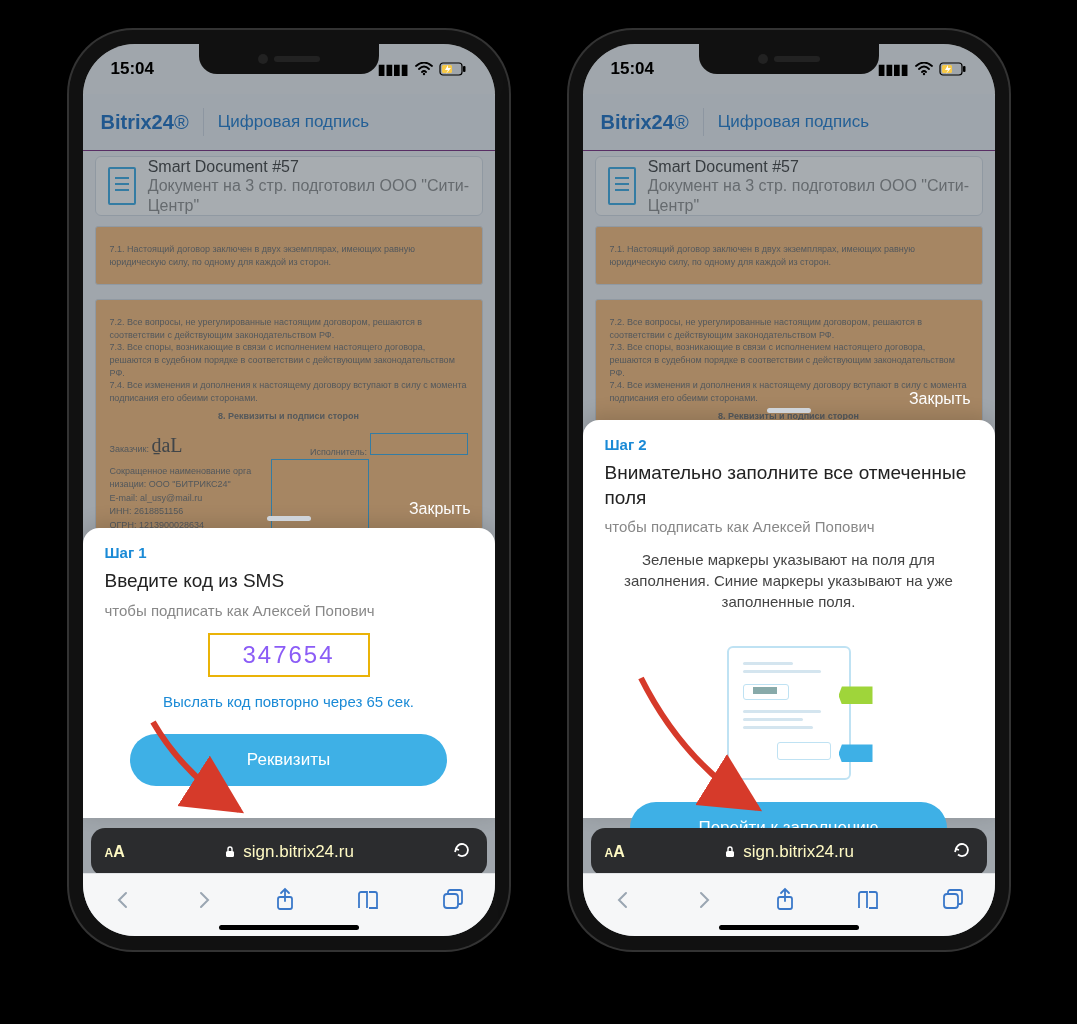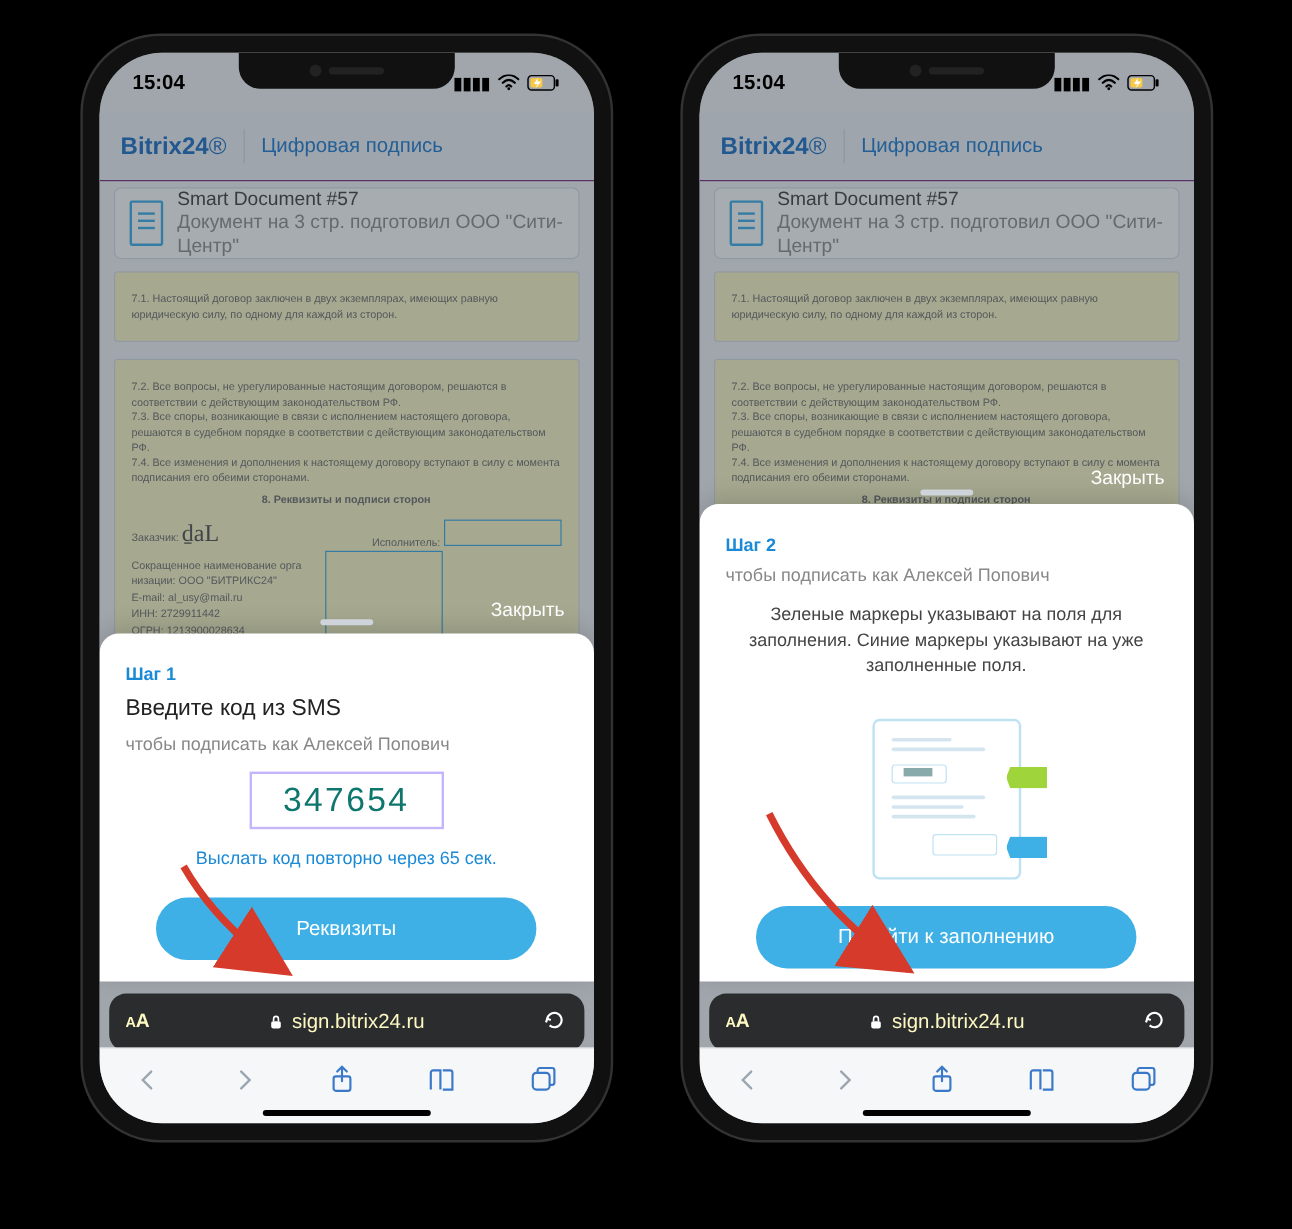--- a/index.html
+++ b/index.html
@@ -25,36 +25,36 @@
   .docblk{position:absolute;top:112px;left:12px;right:12px;height:58px;background:#fff;border:1px solid #d6dde6;border-radius:6px;display:flex;align-items:center;padding:0 12px;gap:12px;z-index:9;}
   .docicon{width:28px;height:34px;border:2px solid #2fa8e8;border-radius:2px;position:relative;}
   .docicon:before,.docicon:after{content:"";position:absolute;left:5px;right:5px;height:2px;background:#2fa8e8;}
   .docicon:before{top:8px;}
   .docicon:after{top:14px;box-shadow:0 6px 0 #2fa8e8;}
   .doct{display:flex;flex-direction:column;line-height:1.2;}
   .doct .t{font-size:16px;color:#333;}
   .doct .s{font-size:16px;color:#888;}
   
   .paper-wrap{position:absolute;top:182px;left:12px;right:12px;bottom:0;z-index:5;}
-  .paper{background:#fef9c3;border:1px solid #d6dde6;border-radius:3px;margin-bottom:14px;padding:16px 14px;font-size:9px;color:#666;line-height:1.4;}
+  .paper{background:#fdba74;border:1px solid #d6dde6;border-radius:3px;margin-bottom:14px;padding:16px 14px;font-size:9px;color:#666;line-height:1.4;}
   .stamp{border:1.5px solid #2fa8e8;display:inline-block;}
   .sig-line{display:flex;justify-content:space-between;align-items:flex-end;margin-top:8px;font-size:9px;color:#666;}
   .handsig{font-family:cursive;font-size:20px;color:#444;}
   .kv{font-size:9px;color:#666;line-height:1.5;margin-top:6px;}
   
   .dim{position:absolute;inset:0;background:rgba(60,70,80,.45);z-index:15;}
   .close{position:absolute;right:24px;color:#fff;font-size:16px;z-index:18;}
   .drag-handle{position:absolute;left:50%;transform:translateX(-50%);width:44px;height:5px;background:#cfd4da;border-radius:3px;z-index:22;}
   
-  .sheet{position:absolute;left:0;right:0;bottom:118px;background:#fff;border-radius:16px 16px 0 0;padding:26px 22px 22px;box-shadow:0 -4px 20px rgba(0,0,0,.15);z-index:20;}
+  .sheet{position:absolute;left:0;right:0;bottom:118px;background:#fff;border-radius:16px 16px 0 0;padding:16px 22px 22px;box-shadow:0 -4px 20px rgba(0,0,0,.15);z-index:20;}
   .step{color:#1a8ad6;font-weight:600;font-size:15px;margin-bottom:8px;}
   .sheet h2{margin:0 0 8px;font-size:19px;color:#222;font-weight:500;line-height:1.3;}
   .sub{color:#888;font-size:15px;margin-bottom:14px;}
   .body-txt{color:#444;font-size:15px;line-height:1.4;margin-bottom:34px;text-align:center;}
-  .code-box{display:block;margin:14px auto 16px;width:150px;border:2px solid #c4b5fd;text-align:center;font-size:28px;letter-spacing:2px;padding:6px 4px;color:#0f766e;font-weight:500;}
+  .code-box{display:block;margin:14px auto 16px;width:150px;border:2px solid #eab308;text-align:center;font-size:24px;letter-spacing:2px;padding:6px 4px;color:#8b5cf6;font-weight:500;}
   .resend{text-align:center;color:#1a8ad6;font-size:15px;margin:8px 0 24px;}
   .cta{display:block;width:86%;margin:0 auto;background:#3eb0e6;color:#fff;border:none;border-radius:32px;padding:16px 0;font-size:17px;cursor:pointer;}
   
   .illus{display:flex;justify-content:center;margin:6px 0 22px;position:relative;}
   .illus .card{width:120px;height:130px;border:2px solid #bfe2f3;border-radius:6px;background:#fff;position:relative;}
   .illus .ln{position:absolute;left:14px;height:3px;background:#d4e5ef;border-radius:2px;}
   .illus .mk{position:absolute;border:1.5px solid #bfe2f3;border-radius:3px;}
   .tag{position:absolute;width:34px;height:18px;}
   .tag.g{background:#9fd53a;right:-24px;top:38px;clip-path:polygon(10% 0,100% 0,100% 100%,10% 100%,0 50%);}
   .tag.b{background:#3eb0e6;right:-24px;top:96px;clip-path:polygon(10% 0,100% 0,100% 100%,10% 100%,0 50%);}
@@ -126,21 +126,21 @@
         <div style="text-align:center;font-weight:600;margin-top:6px;">8. Реквизиты и подписи сторон</div>
         <div class="sig-line">
           <span><span>Заказчик:</span> <span class="handsig">ḏaL</span></span>
           <span><span>Исполнитель:</span> <span class="stamp" style="width:96px;height:20px;"></span></span>
         </div>
         <div style="display:flex;gap:20px;">
           <div class="kv">
             <div>Сокращенное наименование орга</div>
                 <div>низации: ООО "БИТРИКС24"</div>
             <div>E-mail: al_usy@mail.ru</div>
-                <div>ИНН: 2729911442</div>
+                <div>ИНН: 2618851156</div>
             <div>ОГРН: 1213900028634</div>
                 <div>КПП: 390601001</div>
             <div>Расчетный счёт: 40702810847180</div>
                 <div>000312</div>
             <div>Наименование банка: Филиал "Ц</div>
           </div>
           <div><span class="stamp" style="width:96px;height:86px;"></span></div>
         </div>
       </div>
     </div>
@@ -262,20 +262,21 @@
         </div>
       </div>
     </div>
 
     <div class="dim"></div>
     <div class="close" style="top:346px;">Закрыть</div>
     <div class="drag-handle" style="top:364px;"></div>
 
     <div class="sheet" style="top:376px;">
       <div class="step">Шаг 2</div>
+      <h2>Внимательно заполните все отмеченные поля</h2>
       <div class="sub">чтобы подписать как Алексей Попович</div>
       <div class="body-txt">Зеленые маркеры указывают на поля для заполнения. Синие маркеры указывают на уже заполненные поля.</div>
       <div class="illus">
         <div class="card">
           <span class="ln" style="top:14px;width:50px;"></span>
           <span class="ln" style="top:22px;width:78px;"></span>
           <span class="mk" style="top:36px;left:14px;width:44px;height:14px;"></span>
           <span style="position:absolute;top:39px;left:24px;width:24px;height:7px;background:#8aa;"></span>
           <span class="ln" style="top:62px;width:78px;"></span>
           <span class="ln" style="top:70px;width:60px;"></span>

